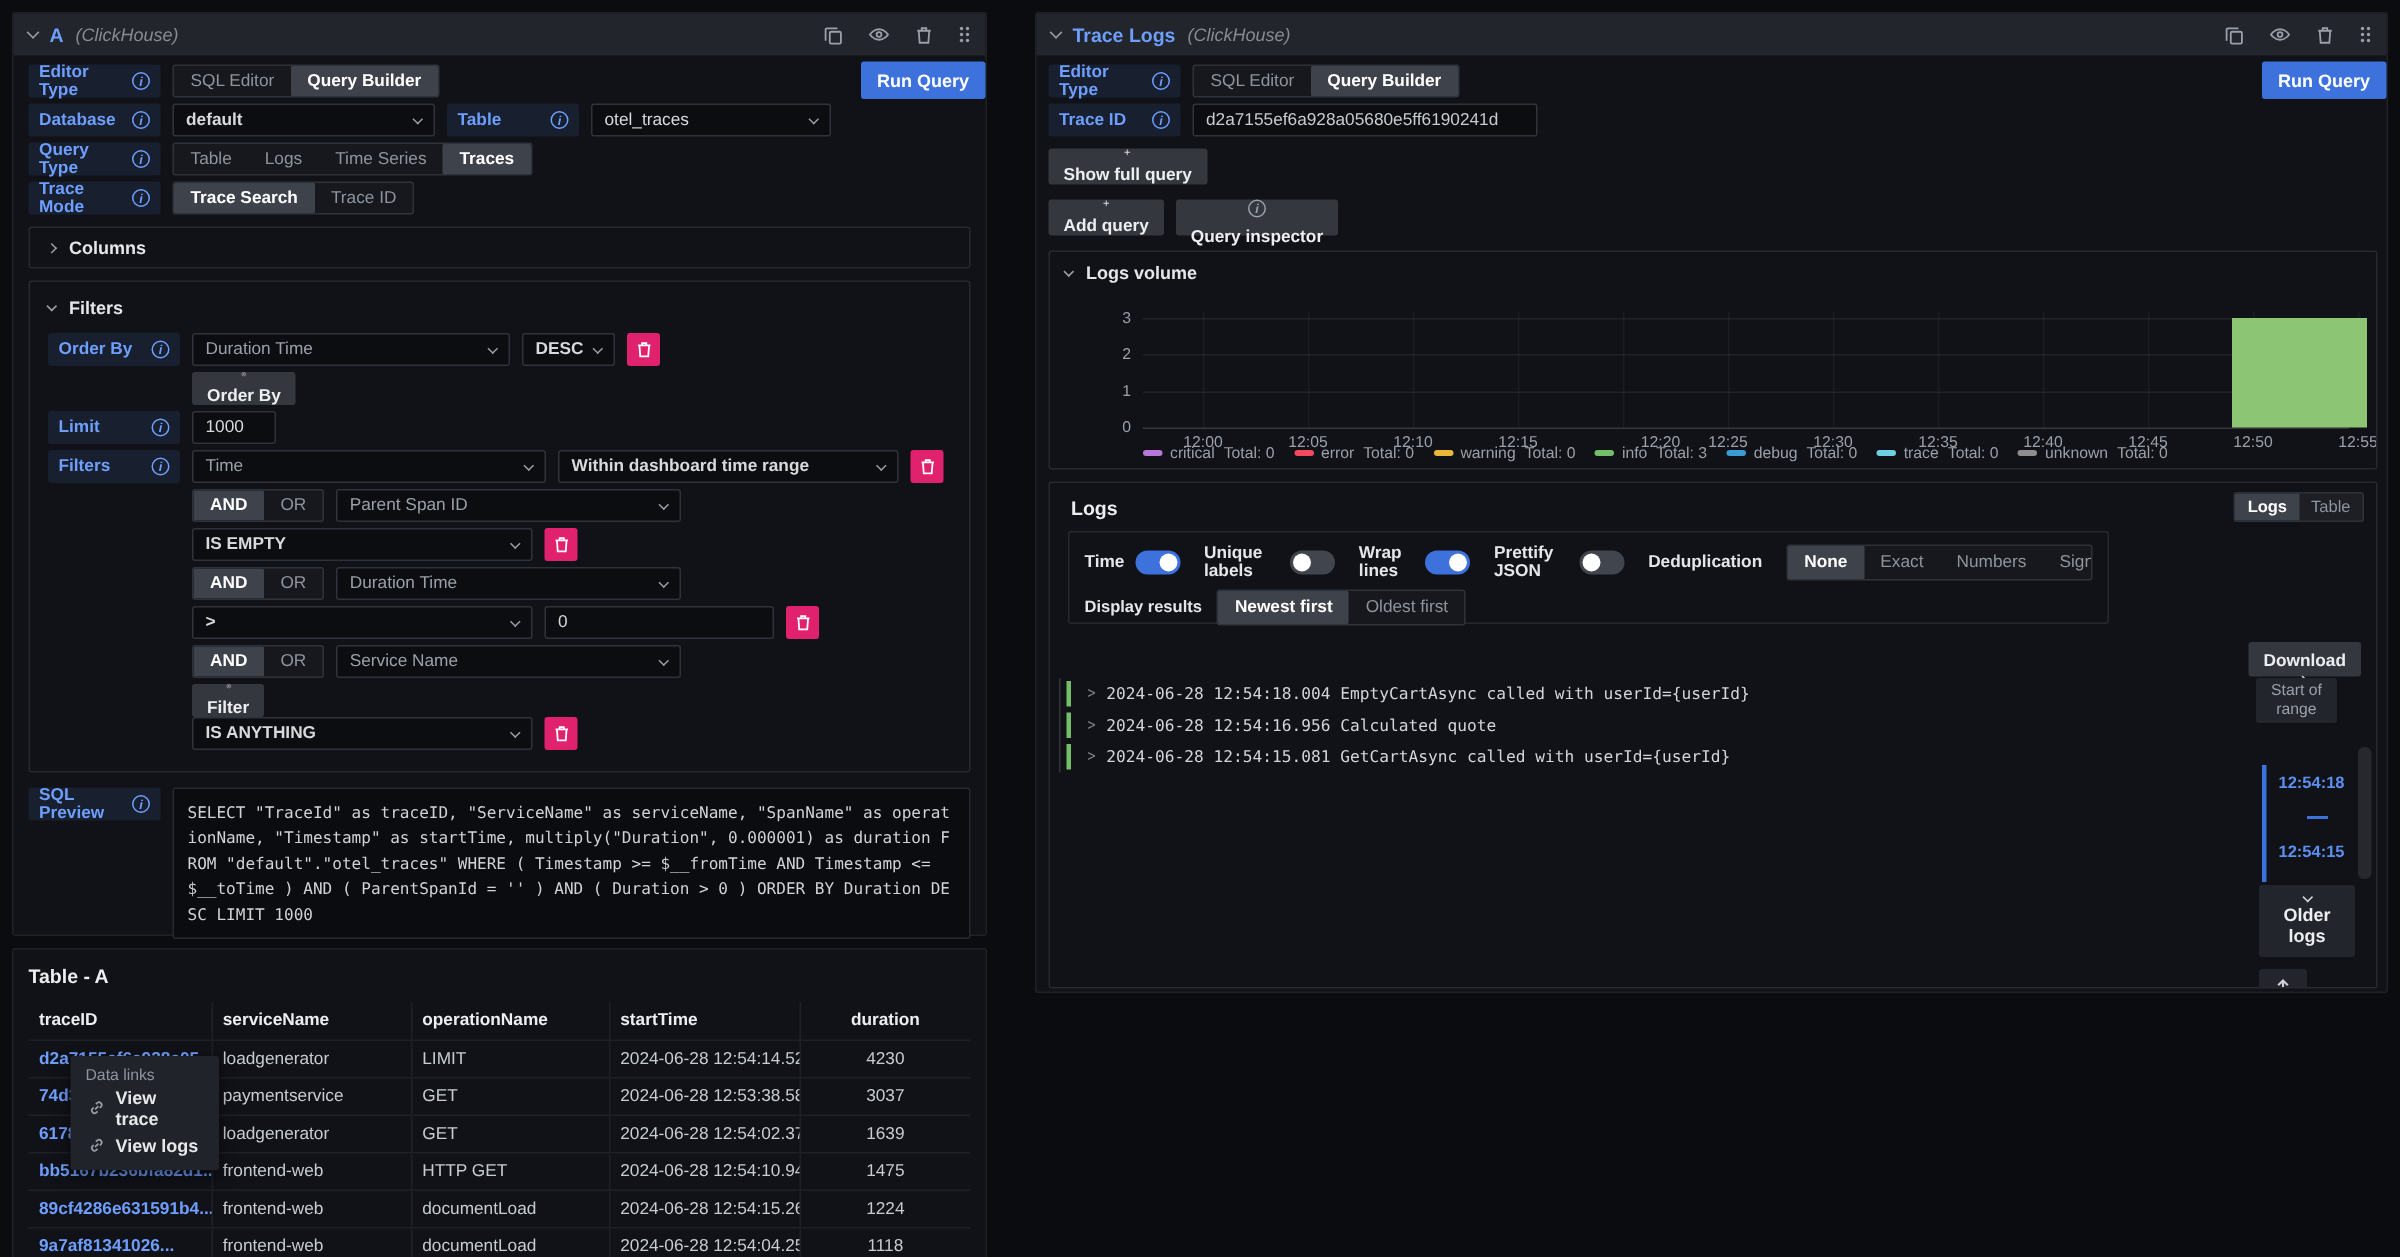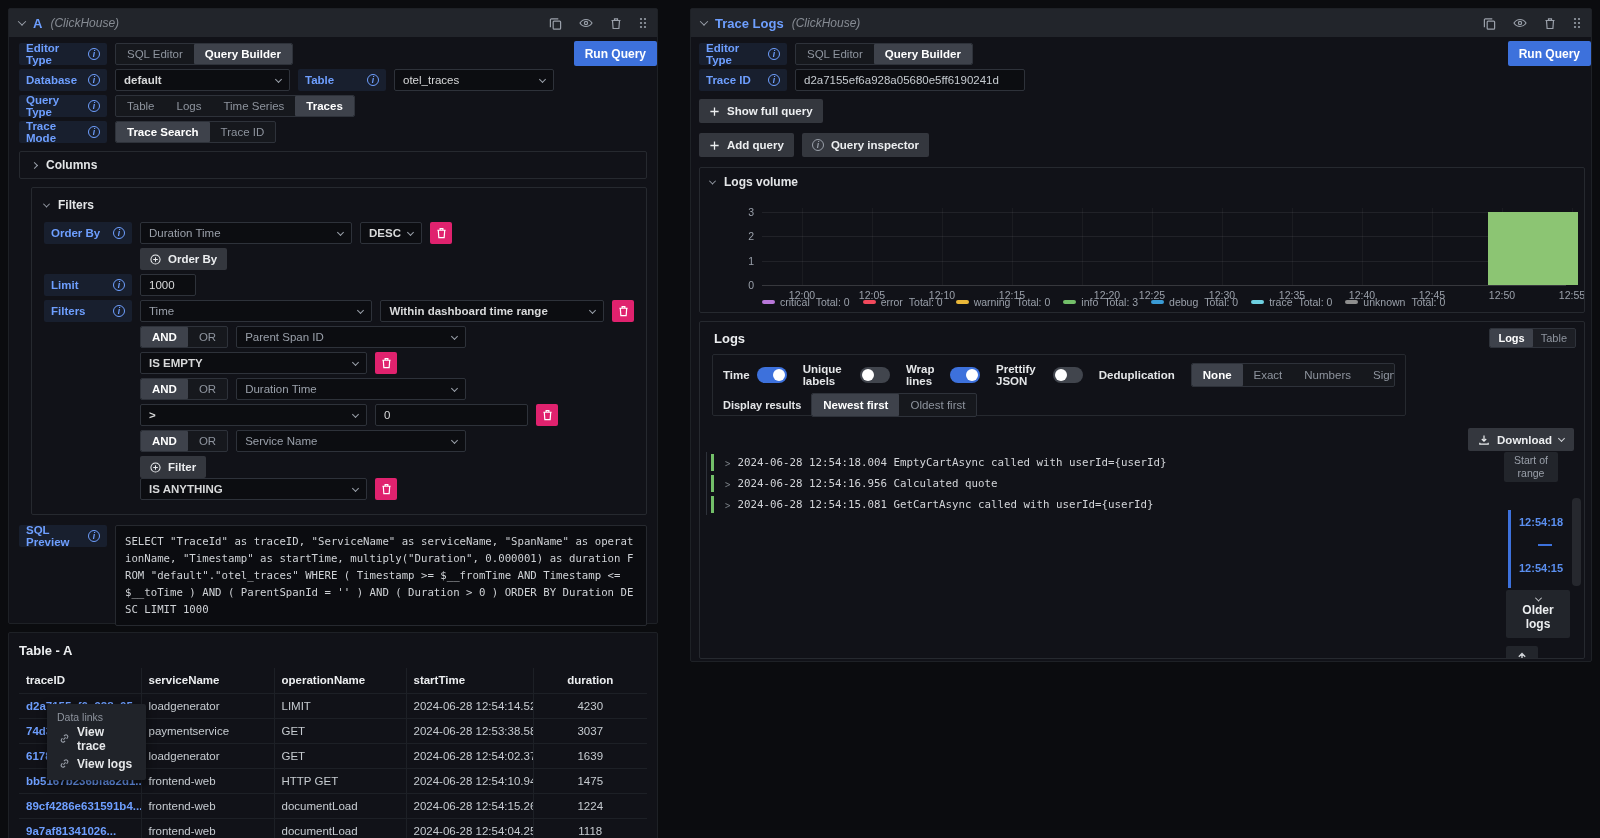--- a/index.html
+++ b/index.html
@@ -39,21 +39,21 @@
 
   .select { display:flex; align-items:center; justify-content:space-between; gap:6px; background:#0c0d11; border:1px solid #2e323a;
     border-radius:2px; height:22px; padding:0 8px; font-size:11.5px; color:#d8d9da; }
   .select .chev { width:5px; height:5px; transform:rotate(45deg); margin-top:-2px; }
   .select.muted .sval { color:#9aa0aa; }
   .input { display:flex; align-items:center; background:#0c0d11; border:1px solid #2e323a; border-radius:2px; height:22px;
     padding:0 8px; font-size:11.5px; color:#d8d9da; }
 
   .btn-danger { width:22px; height:22px; background:#e0226e; border-radius:2px; display:flex; align-items:center; justify-content:center; flex:none; color:#fff; }
   .btn-sec { display:inline-flex; align-items:center; gap:7px; background:#34373e; border-radius:2px; height:24px; padding:0 10px;
-    font-size:11.5px; color:#eceef0; font-weight:bold; white-space:nowrap; }
+    font-size:11.5px; color:#eceef0; font-weight:bold; white-space:nowrap;flex-direction:column; }
   .btn-primary { display:inline-flex; align-items:center; background:#3d71dc; color:#fff; font-weight:bold; font-size:12px;
     height:25px; padding:0 11px; border-radius:2px; }
 
   .group-box { border:1px solid #26292f; border-radius:2px; }
   .sec-head { display:flex; align-items:center; gap:9px; font-size:12px; font-weight:bold; color:#e4e6e8; }
 
   .cond-indent { margin-left:96px; }
   .sql-box { flex:1; background:#0b0c10; border:1px solid #26292f; border-radius:2px; padding:7px 9px;
     font-family:"DejaVu Sans Mono",monospace; font-size:10.7px; line-height:17px; color:#cfd2d6; white-space:pre-wrap; word-break:break-all; }
 
@@ -193,21 +193,21 @@
             <span class="seg-opt sel">Trace Search</span>
             <span class="seg-opt">Trace ID</span>
           </span>
       </div>
 
       <div class="group-box" style="height:28px; display:flex; align-items:center; gap:9px; padding:0 12px; margin-top:8px;">
         <span class="chev right sm"></span>
         <span class="sec-head">Columns</span>
       </div>
 
-      <div class="group-box" style="margin-top:8px; padding:10px 12px 10px 12px;margin-left:12px;">
+      <div class="group-box" style="margin-top:8px; padding:10px 12px 10px 12px;">
         <div class="sec-head">
           <span class="chev down sm"></span>
           <span>Filters</span>
         </div>
 
         <div class="erow" style="margin-top:10px;">
           <span class="field-label">
               <span>Order By</span>
               <span class="info-i"></span>
             </span>

